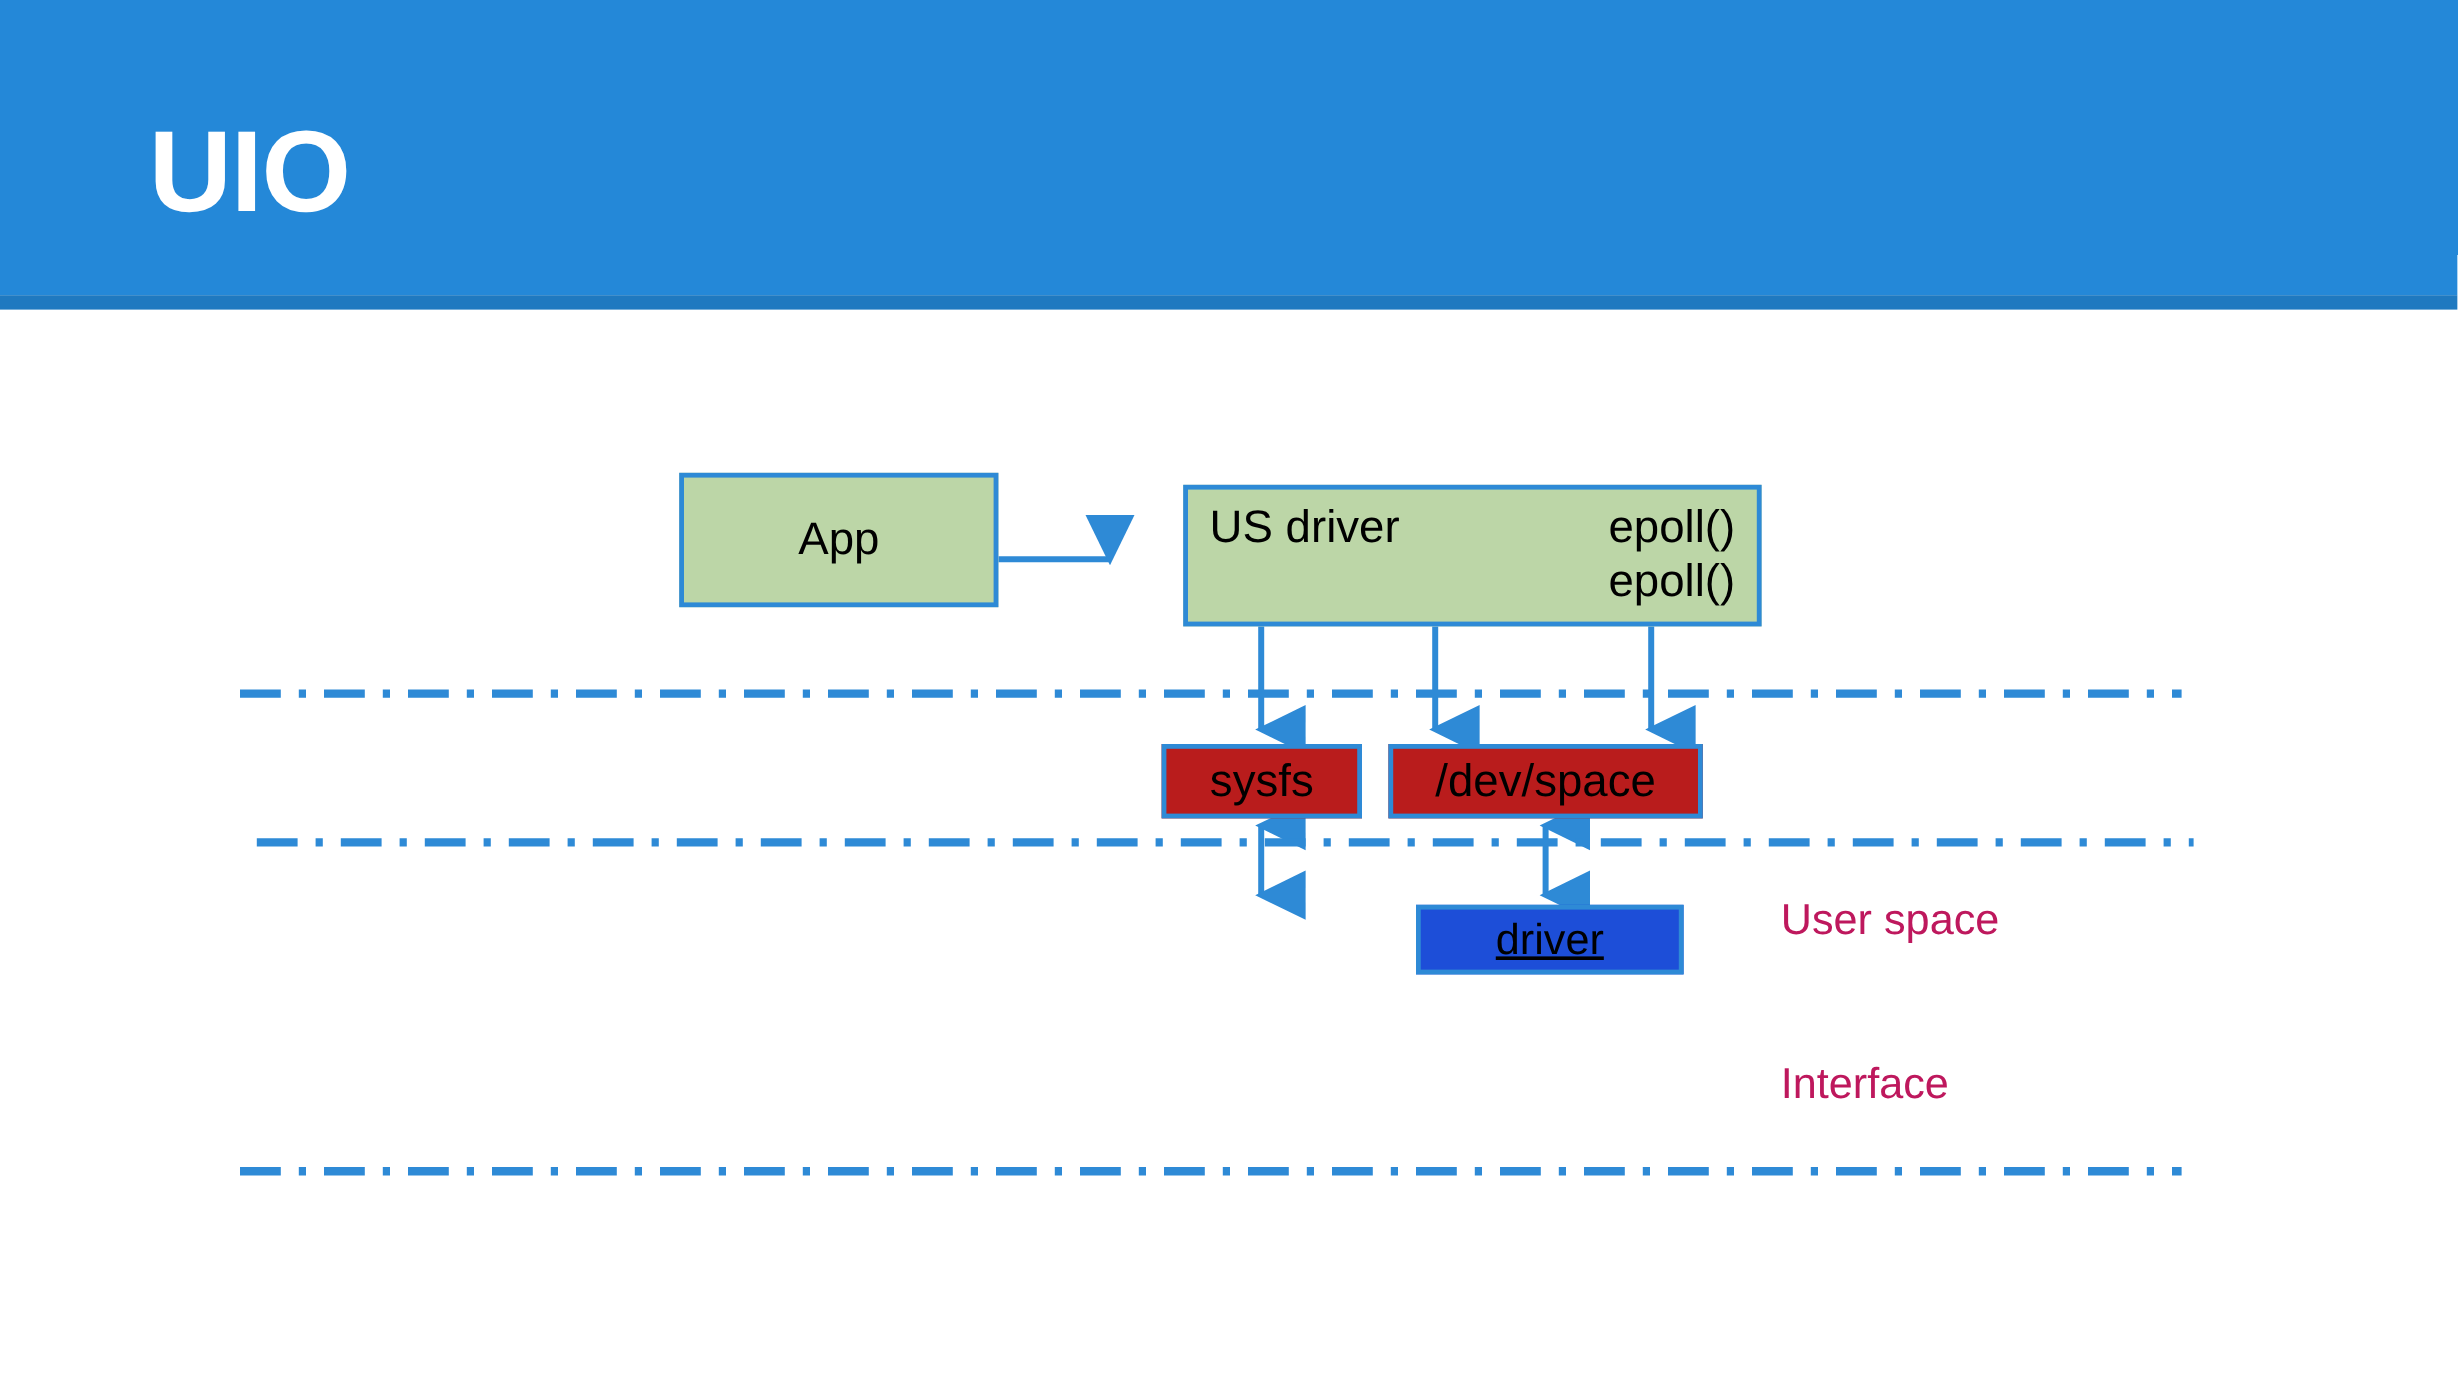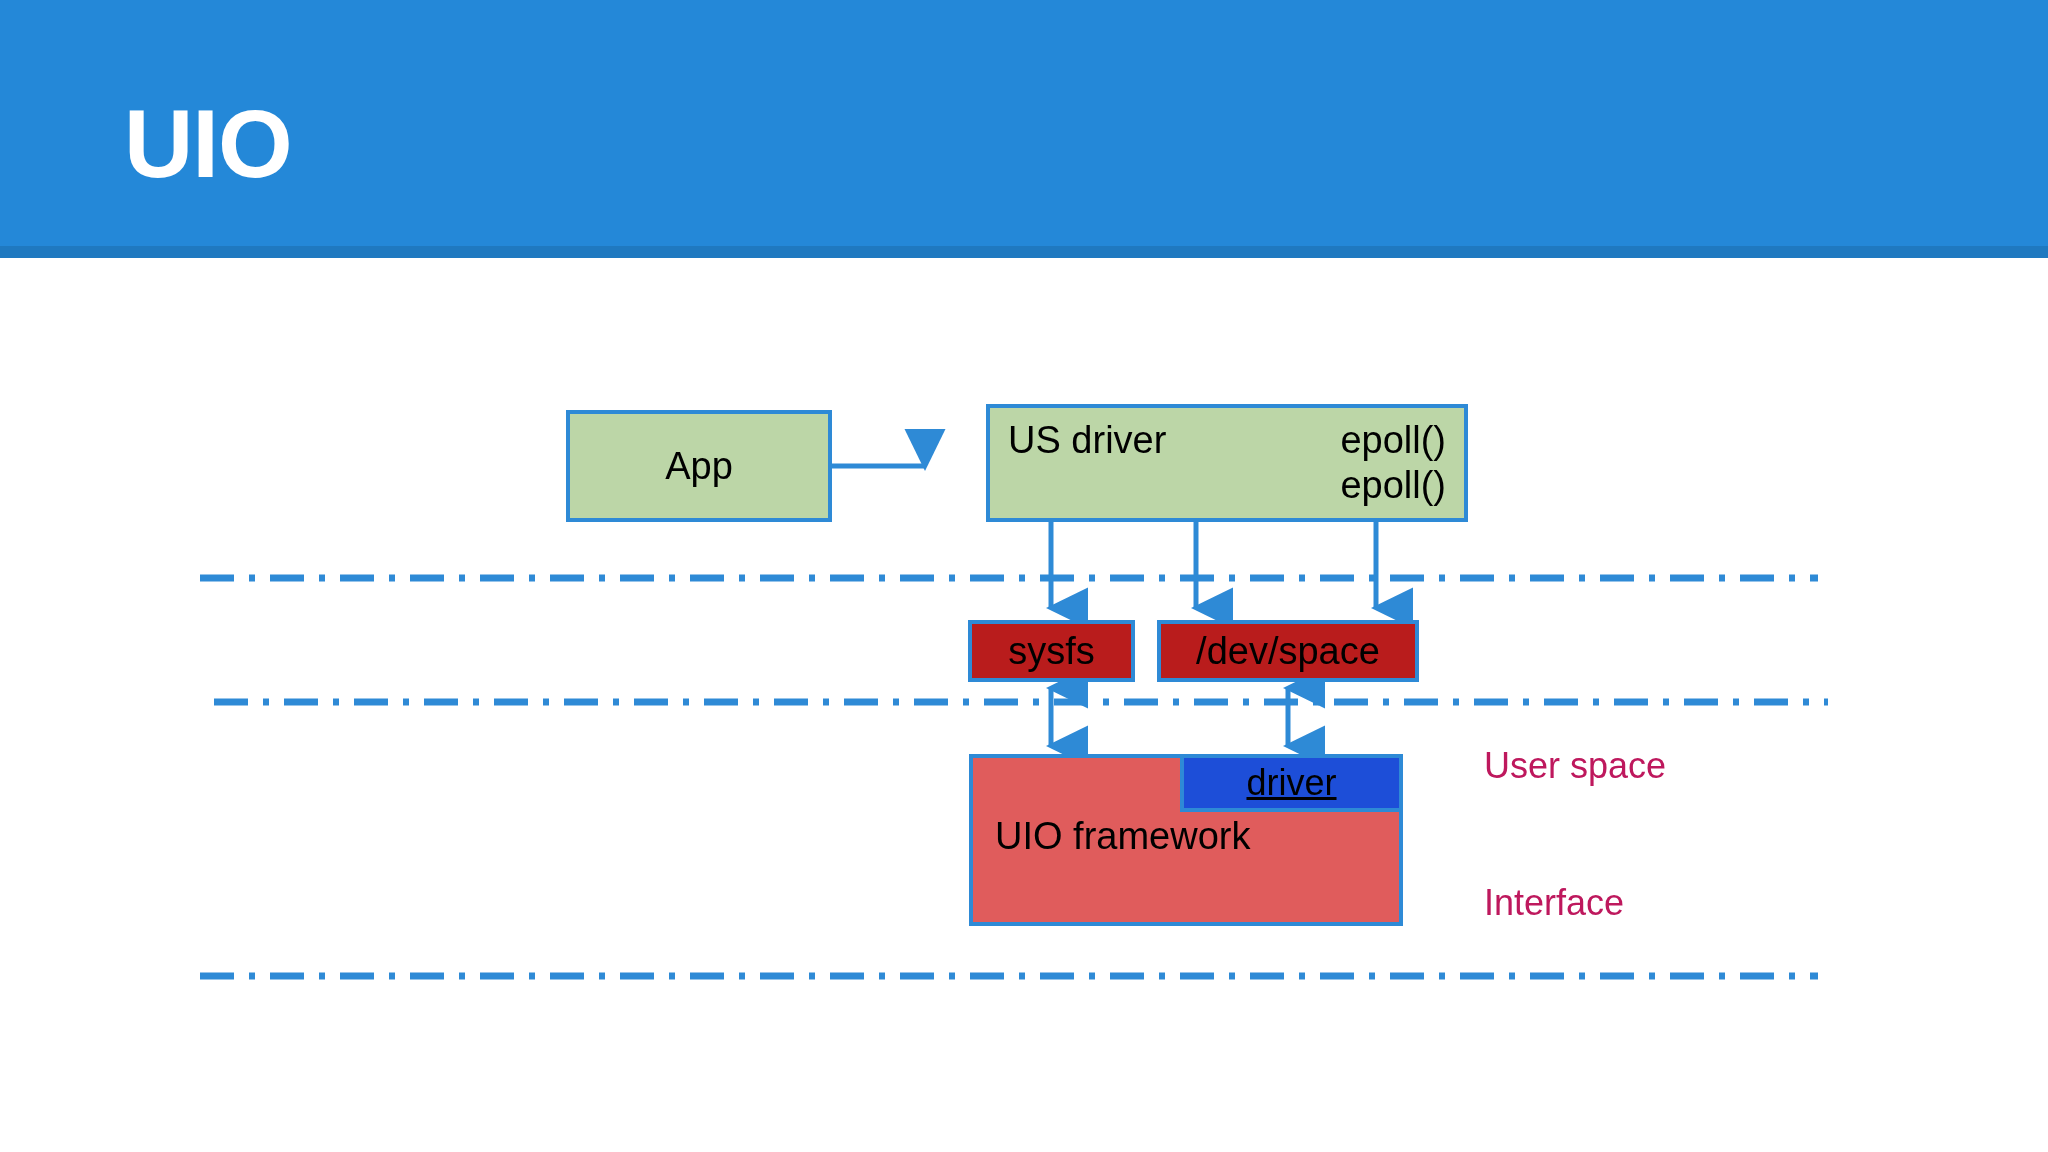--- a/index.html
+++ b/index.html
@@ -77,21 +77,21 @@
   }
 
   .node-green { background: #bcd6a7; }
   .node-blue  { background: #b91c1c; }
   .node-red   { background: #e05c5c; }
   .node-pink  { background: #1d4ed8; text-decoration: underline; }
 
   .center   { justify-content: center; }
 
   #box-app {
-    left: 566px; top: 152px;
+    left: 566px; top: 136px;
     width: 266px; height: 112px;
   }
 
   #box-us-driver {
     left: 942px; top: 146px;
     width: 482px; height: 118px;
     padding: 0 18px;
     align-items: flex-start;
     justify-content: space-between;
     padding-top: 10px;
@@ -204,23 +204,20 @@
     </div>
 
     <div class="node node-blue center" id="box-sysfs">
       <span>sysfs</span>
     </div>
 
     <div class="node node-blue center" id="box-devuiox">
       <span>/dev/space</span>
     </div>
 
-    <div class="node node-red" id="box-uio-framework">
-      <span>UIO framework</span>
-    </div>
 
     <div class="node node-pink" id="box-driver">
       <span>driver</span>
     </div>
 
     <div class="zone-label" id="label-user-space">User space</div>
     <div class="zone-label" id="label-interface">Interface</div>
 
   </div>
 </div>

